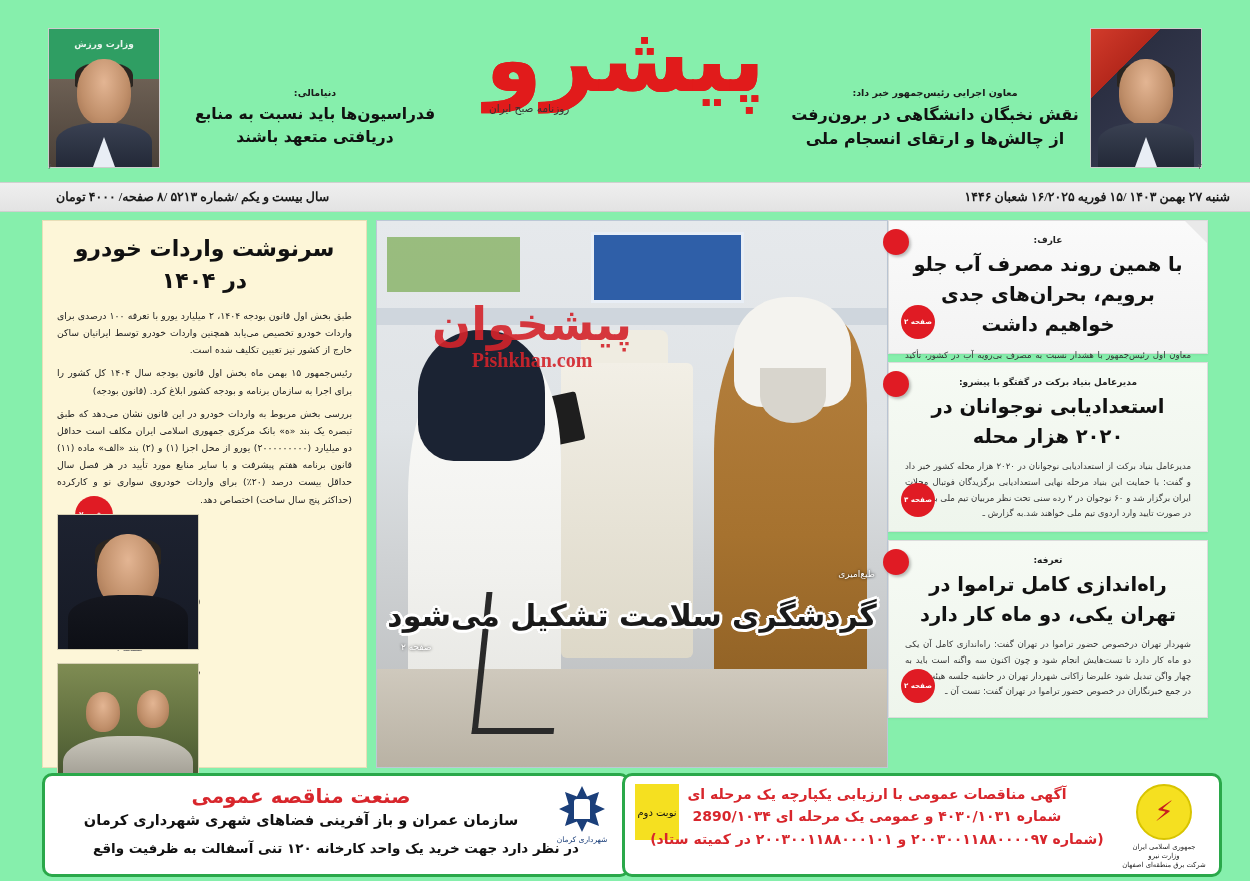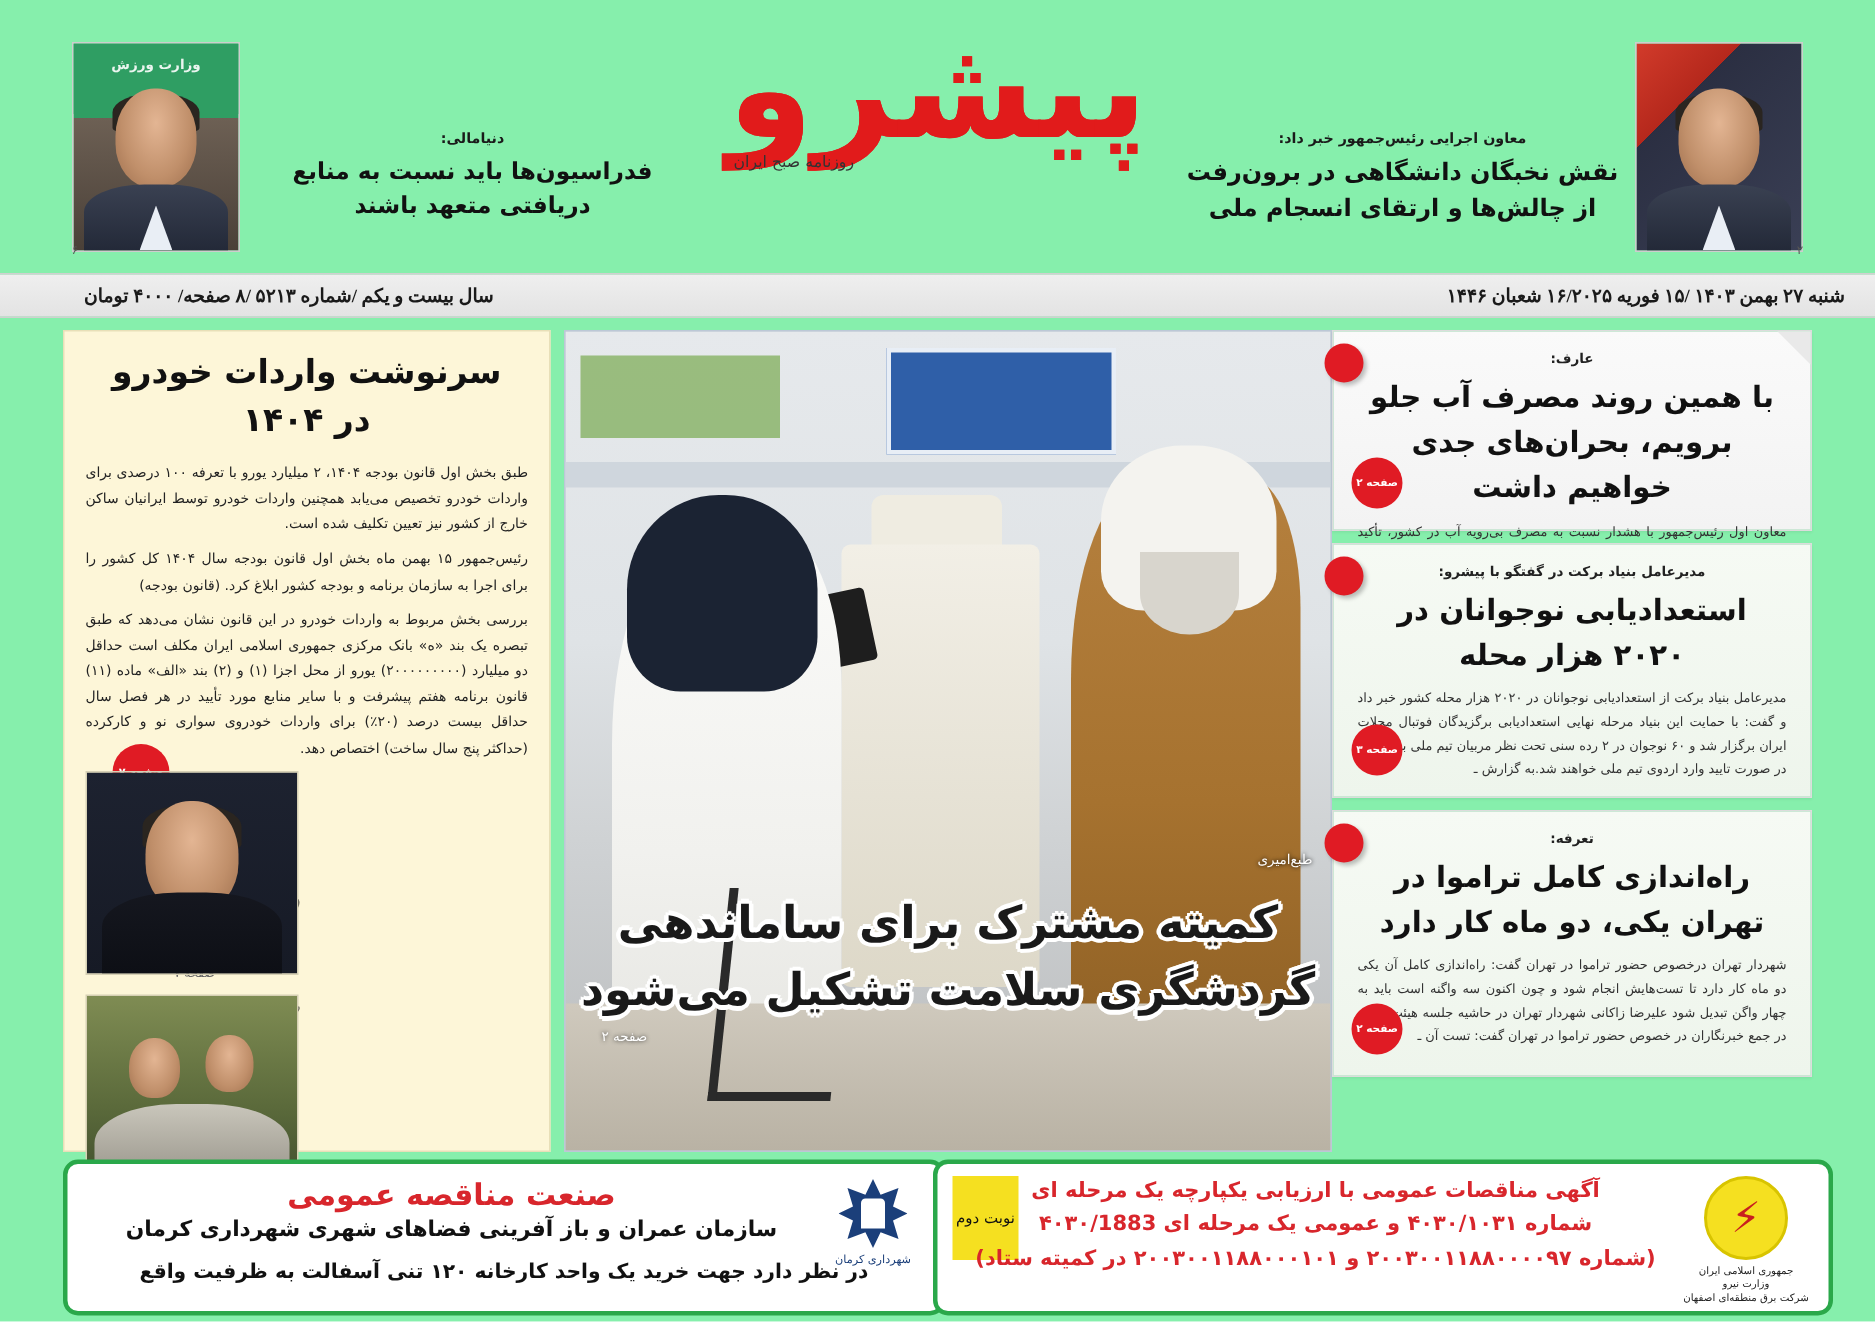--- a/index.html
+++ b/index.html
@@ -432,25 +432,28 @@
         <div class="p-armL"></div>
         <div class="p-doctor"></div>
         <div class="p-hijab"></div>
         <div class="p-patient"></div>
         <div class="p-kufiya"></div>
         <div class="p-beard"></div>
         <div class="p-floor"></div>
         <div class="p-chair"></div>
       </div>
 
+      <div class="watermark">
+        <div class="wm-fa">پیشخوان</div>
+        <div class="wm-en">Pishkhan.com</div>
+      </div>
 
       <div class="photo-credit">طبع‌امیری</div>
 
       <div class="photo-headline">
-        <div class="ph-line">کمیته مشترک برای ساماندهی</div>
         <div class="ph-line">گردشگری سلامت تشکیل می‌شود</div>
         <div class="ph-page">صفحه ۲</div>
       </div>
     </div>
 
     <div class="col-right">
 
       <div class="card c1">
         <div class="card-dot"></div>
         <div class="fold-corner"></div>
@@ -498,20 +501,20 @@
           <div class="e-bolt">⚡</div>
         </div>
         <div class="e-cap">
           <div>جمهوری اسلامی ایران</div>
           <div>وزارت نیرو</div>
           <div>شرکت برق منطقه‌ای اصفهان</div>
         </div>
       </div>
       <div class="ad-r-title">
         <div>آگهی مناقصات عمومی با ارزیابی یکپارچه یک مرحله ای</div>
-        <div>شماره ۴۰۳۰/۱۰۳۱ و عمومی یک مرحله ای ۴۰۳۰/1883</div>
+        <div>شماره ۴۰۳۰/۱۰۳۱ و عمومی یک مرحله ای 2890/۱۰۳۴</div>
         <div>(شماره ۲۰۰۳۰۰۱۱۸۸۰۰۰۰۹۷ و ۲۰۰۳۰۰۱۱۸۸۰۰۰۱۰۱ در کمیته ستاد)</div>
       </div>
     </div>
 
   </div>
 
 </div>
 
 </body></html>

